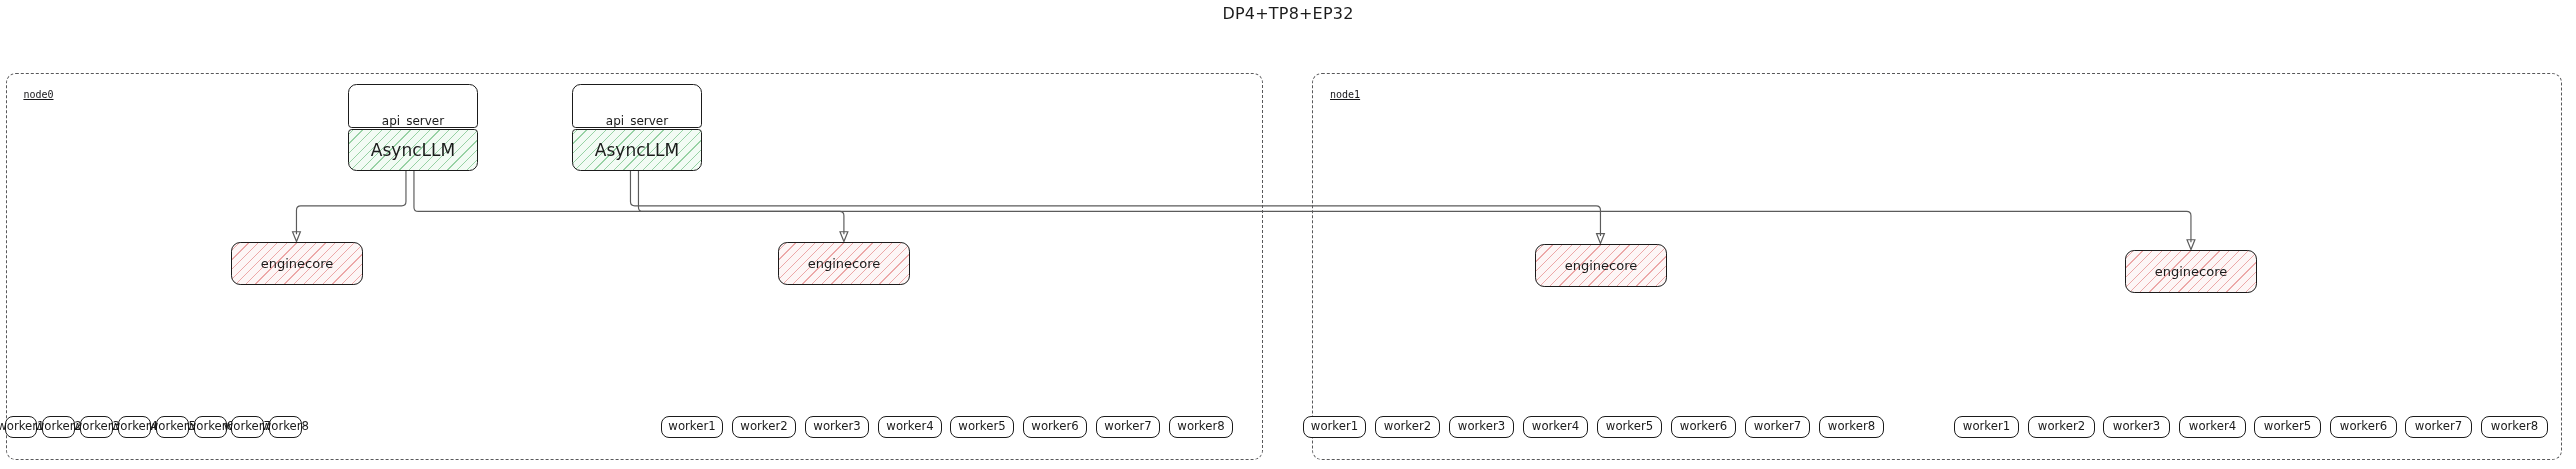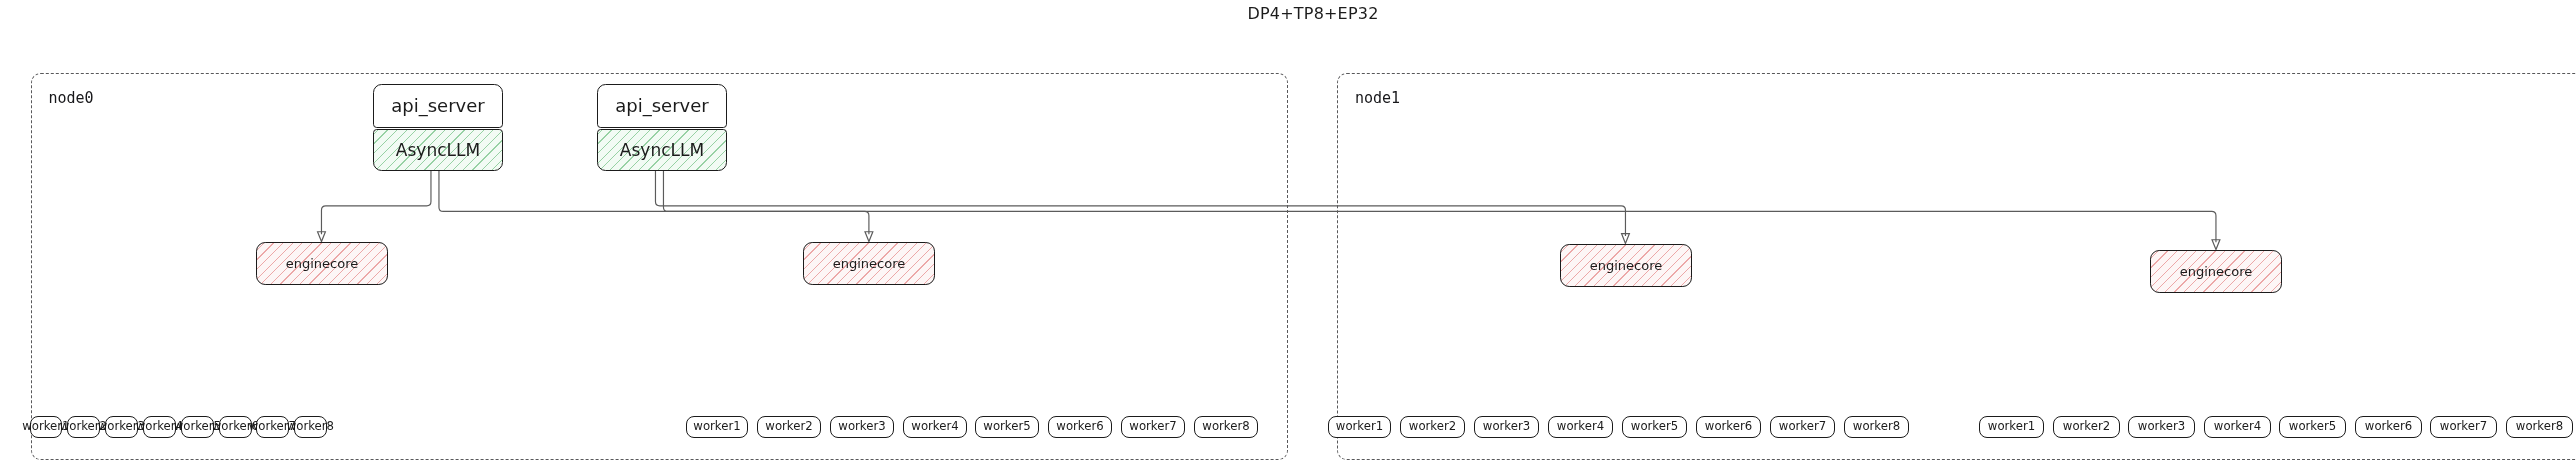--- a/index.html
+++ b/index.html
@@ -1,57 +1,59 @@
 <!DOCTYPE html>
 <html style="font-size:9.8px"><head>
 <meta charset="utf-8">
 <style>
   html,body{margin:0;padding:0;background:#ffffff;}
   body{
     width:2576px;height:469px;position:relative;overflow:hidden;
     font-family:"DejaVu Sans","Liberation Sans",sans-serif;
     -webkit-font-smoothing:antialiased;
   }
-  #stage{position:absolute;left:0;top:0;width:2280px;height:469px;margin-left:25px;}
+  #stage{position:absolute;left:0;top:0;width:2280px;height:469px;}
 
   
   .title{
     position:absolute;left:0;top:3.7px;width:2576px;text-align:center;
     font-size:16px;color:#1c1c1c;letter-spacing:0.2px;font-weight:400;
   }
 
   
   .node{
     position:absolute;
     border:1.4px dashed #58585a;
     border-radius:9.8px;
     background:transparent;
     box-sizing:border-box;
   }
   .node-label{
     position:absolute;
-    font-size:15px;color:#17171a;
+    font-size:10px;color:#17171a;
     font-family:"DejaVu Sans Mono","Liberation Mono",monospace;
     white-space:nowrap;
+    text-decoration:underline;
   }
 
   
   .box{
     position:absolute;box-sizing:border-box;
     border:1.6px solid #1b1b1b;
     display:flex;align-items:center;justify-content:center;
     color:#1b1b1b;white-space:nowrap;
     background-color:#ffffff;
   }
   .box .lbl{display:block;line-height:1;}
 
   .box.api{
     border-radius:8.6px 8.6px 3.7px 3.7px;
     background:#ffffff;
-    font-size:18px;
+    font-size:12px;
+    align-items:flex-end;
   }
   .box.async{
     border-radius:3.7px 3.7px 8.6px 8.6px;
     font-size:17px;
     background-color:#f2fbf4;
     background-image:repeating-linear-gradient(
         -45deg,
         rgba(76,175,98,.55) 0px,
         rgba(76,175,98,.55) 0.9px,
         rgba(0,0,0,0) 0.9px,

